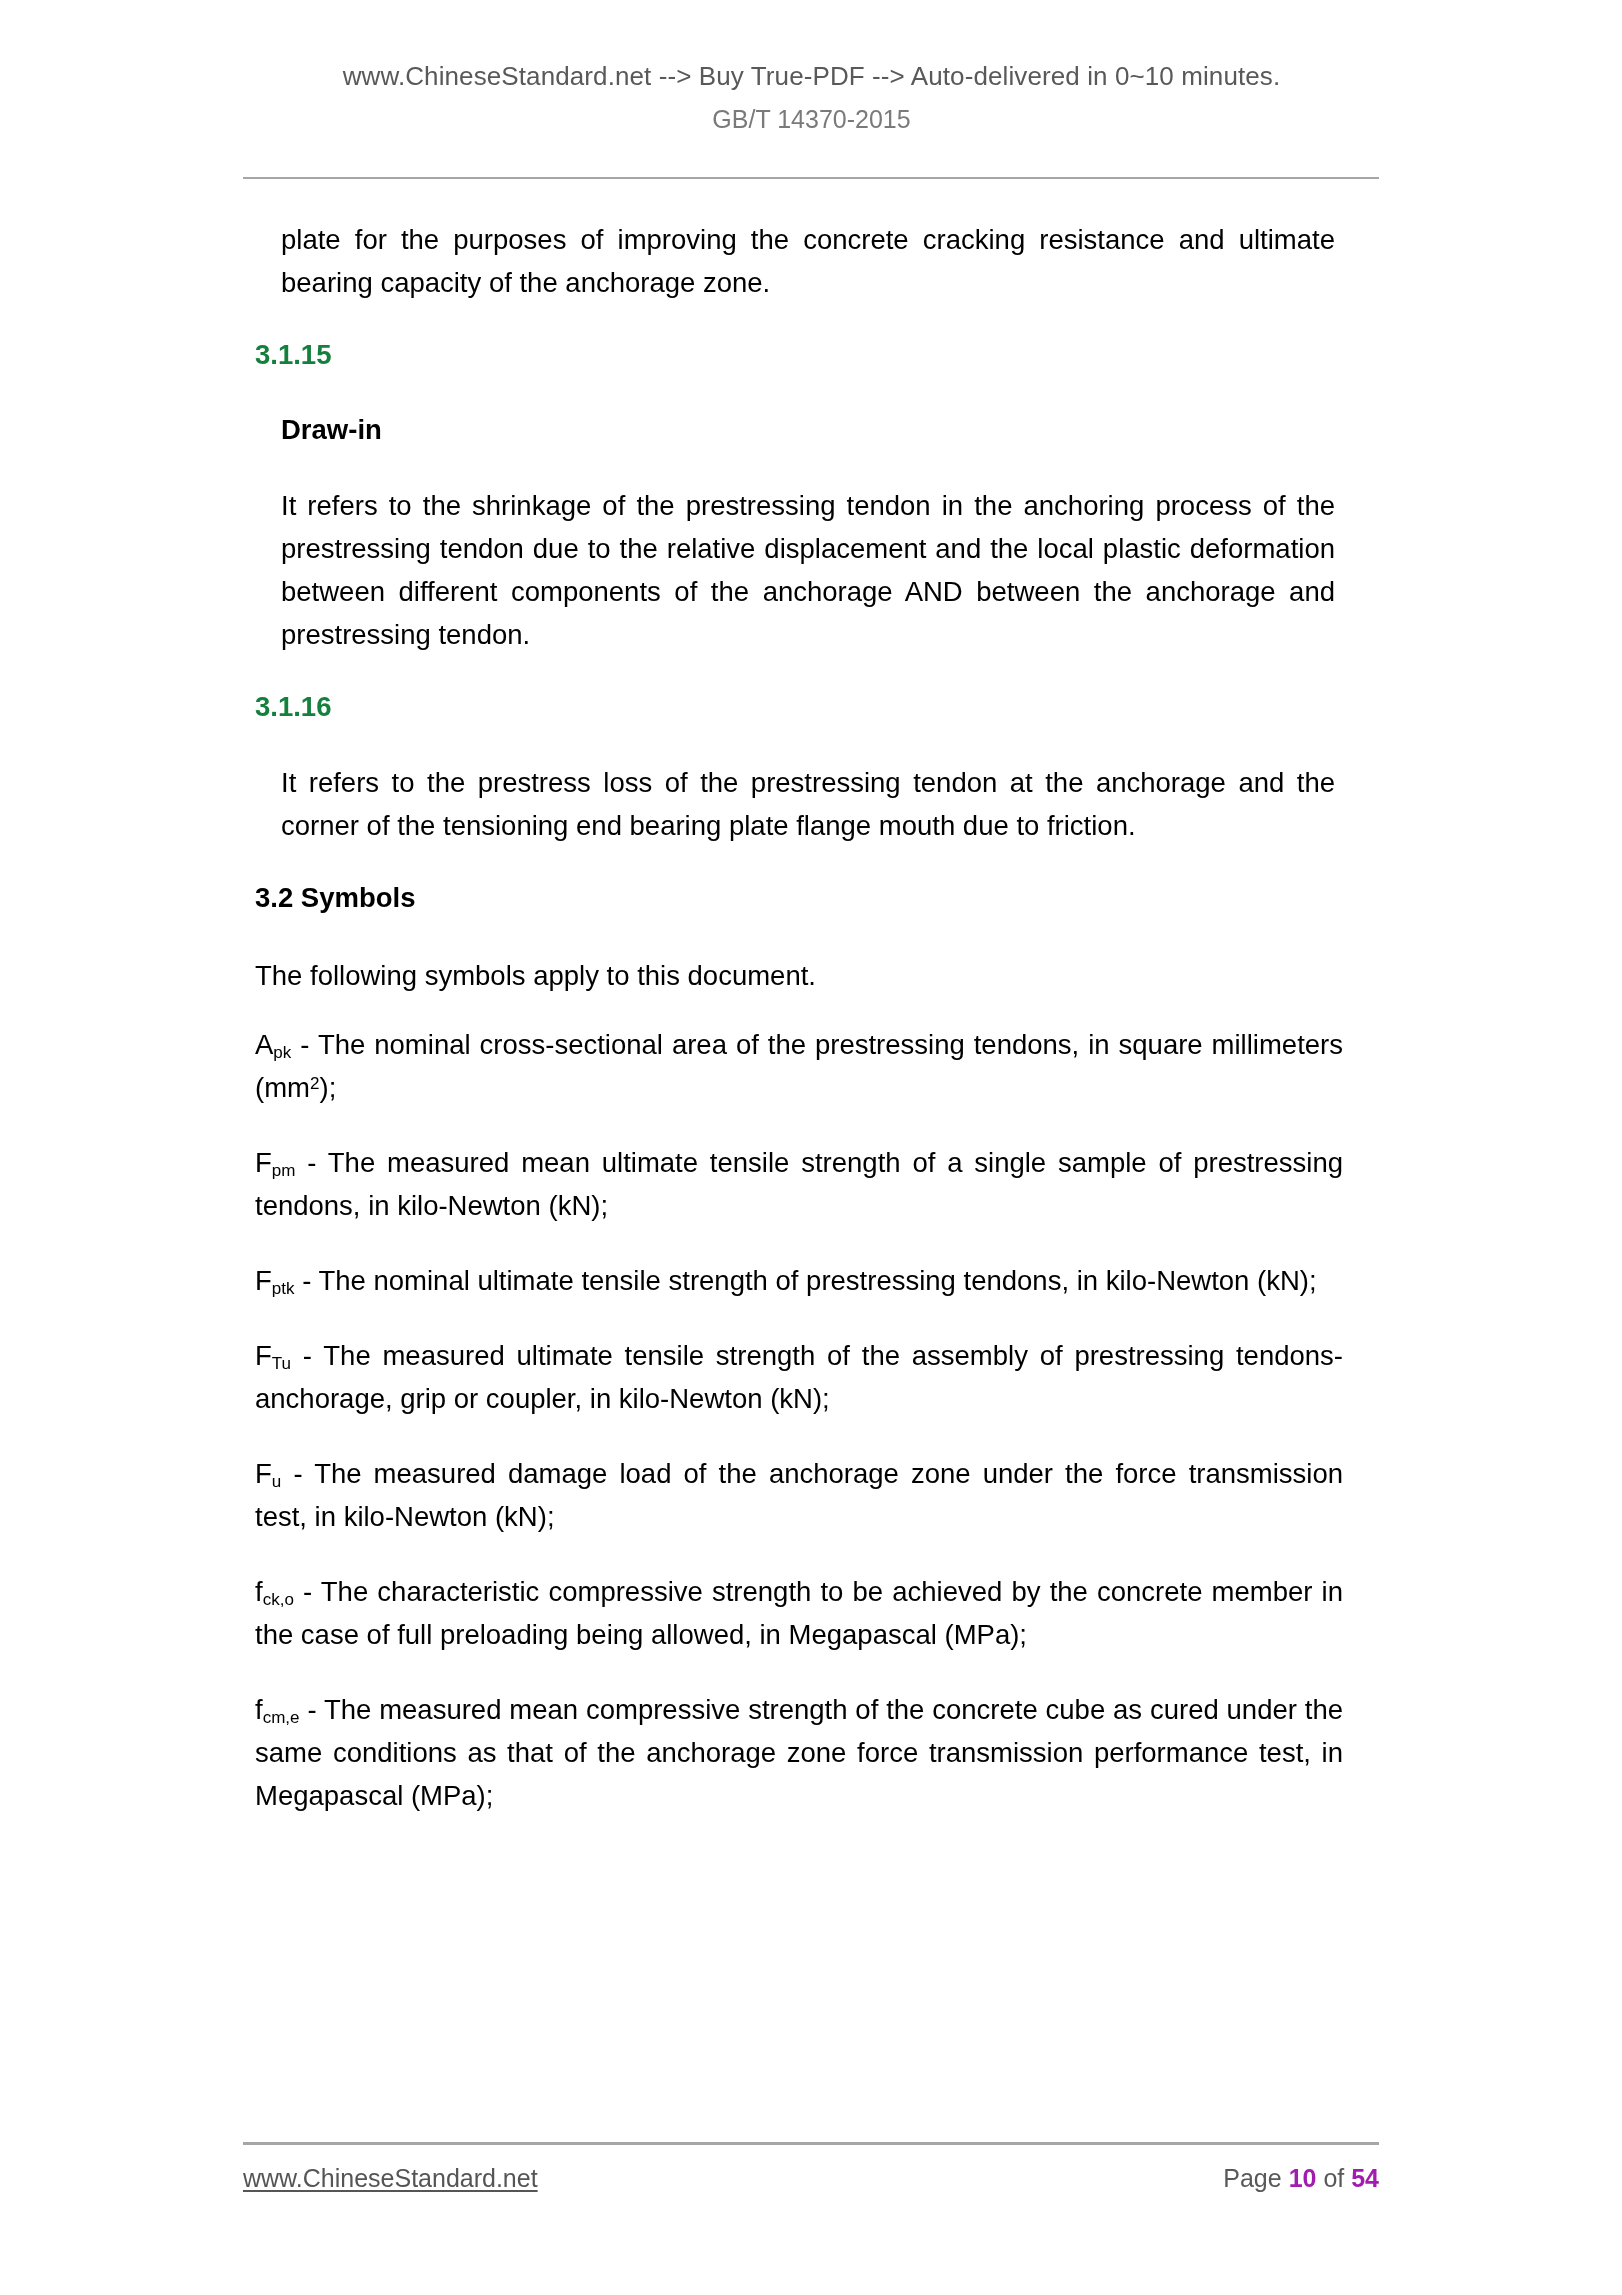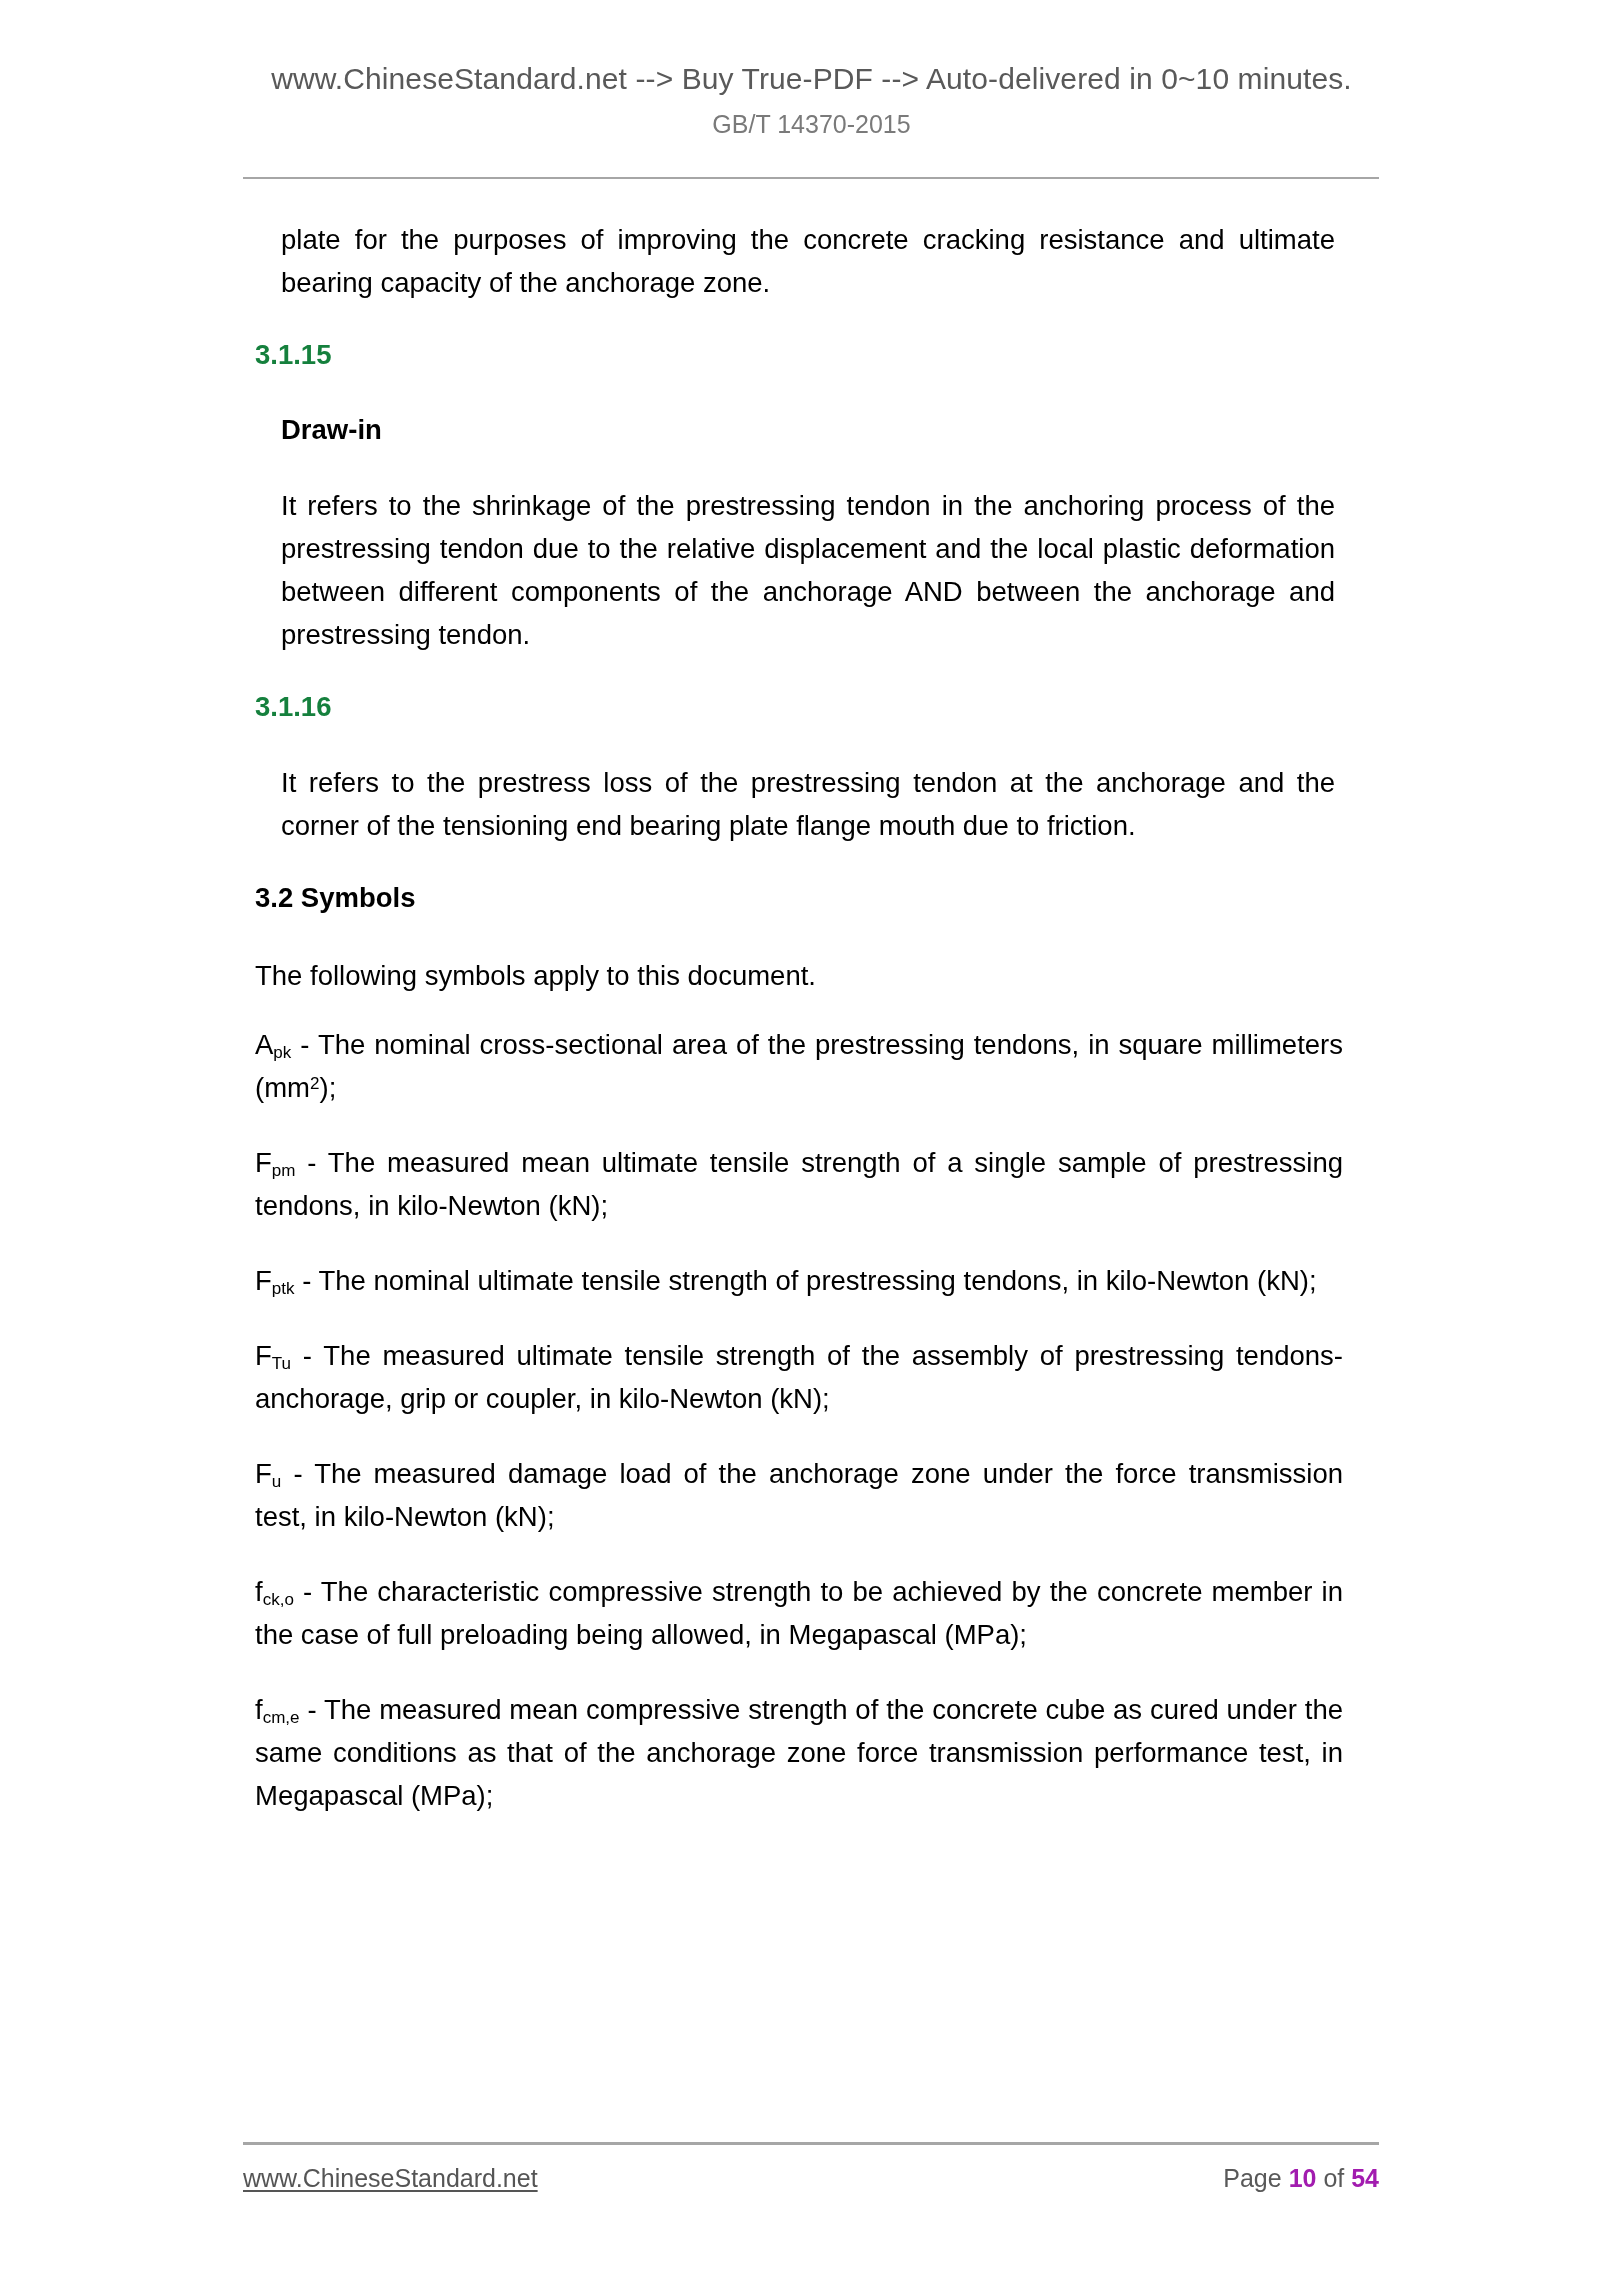--- a/index.html
+++ b/index.html
@@ -22,21 +22,21 @@
 
   
   .page-header {
     position: absolute;
     left: 0;
     top: 60px;
     width: 1623px;
     text-align: center;
   }
   .header-promo {
-    font-size: 30px;
+    font-size: 26px;
     color: #595959;
     letter-spacing: 0.1px;
     line-height: 1.25;
     white-space: nowrap;
   }
   .header-stdno {
     margin-top: 11.7px;
     font-size: 25px;
     color: #7a7a7a;
     line-height: 1.25;

